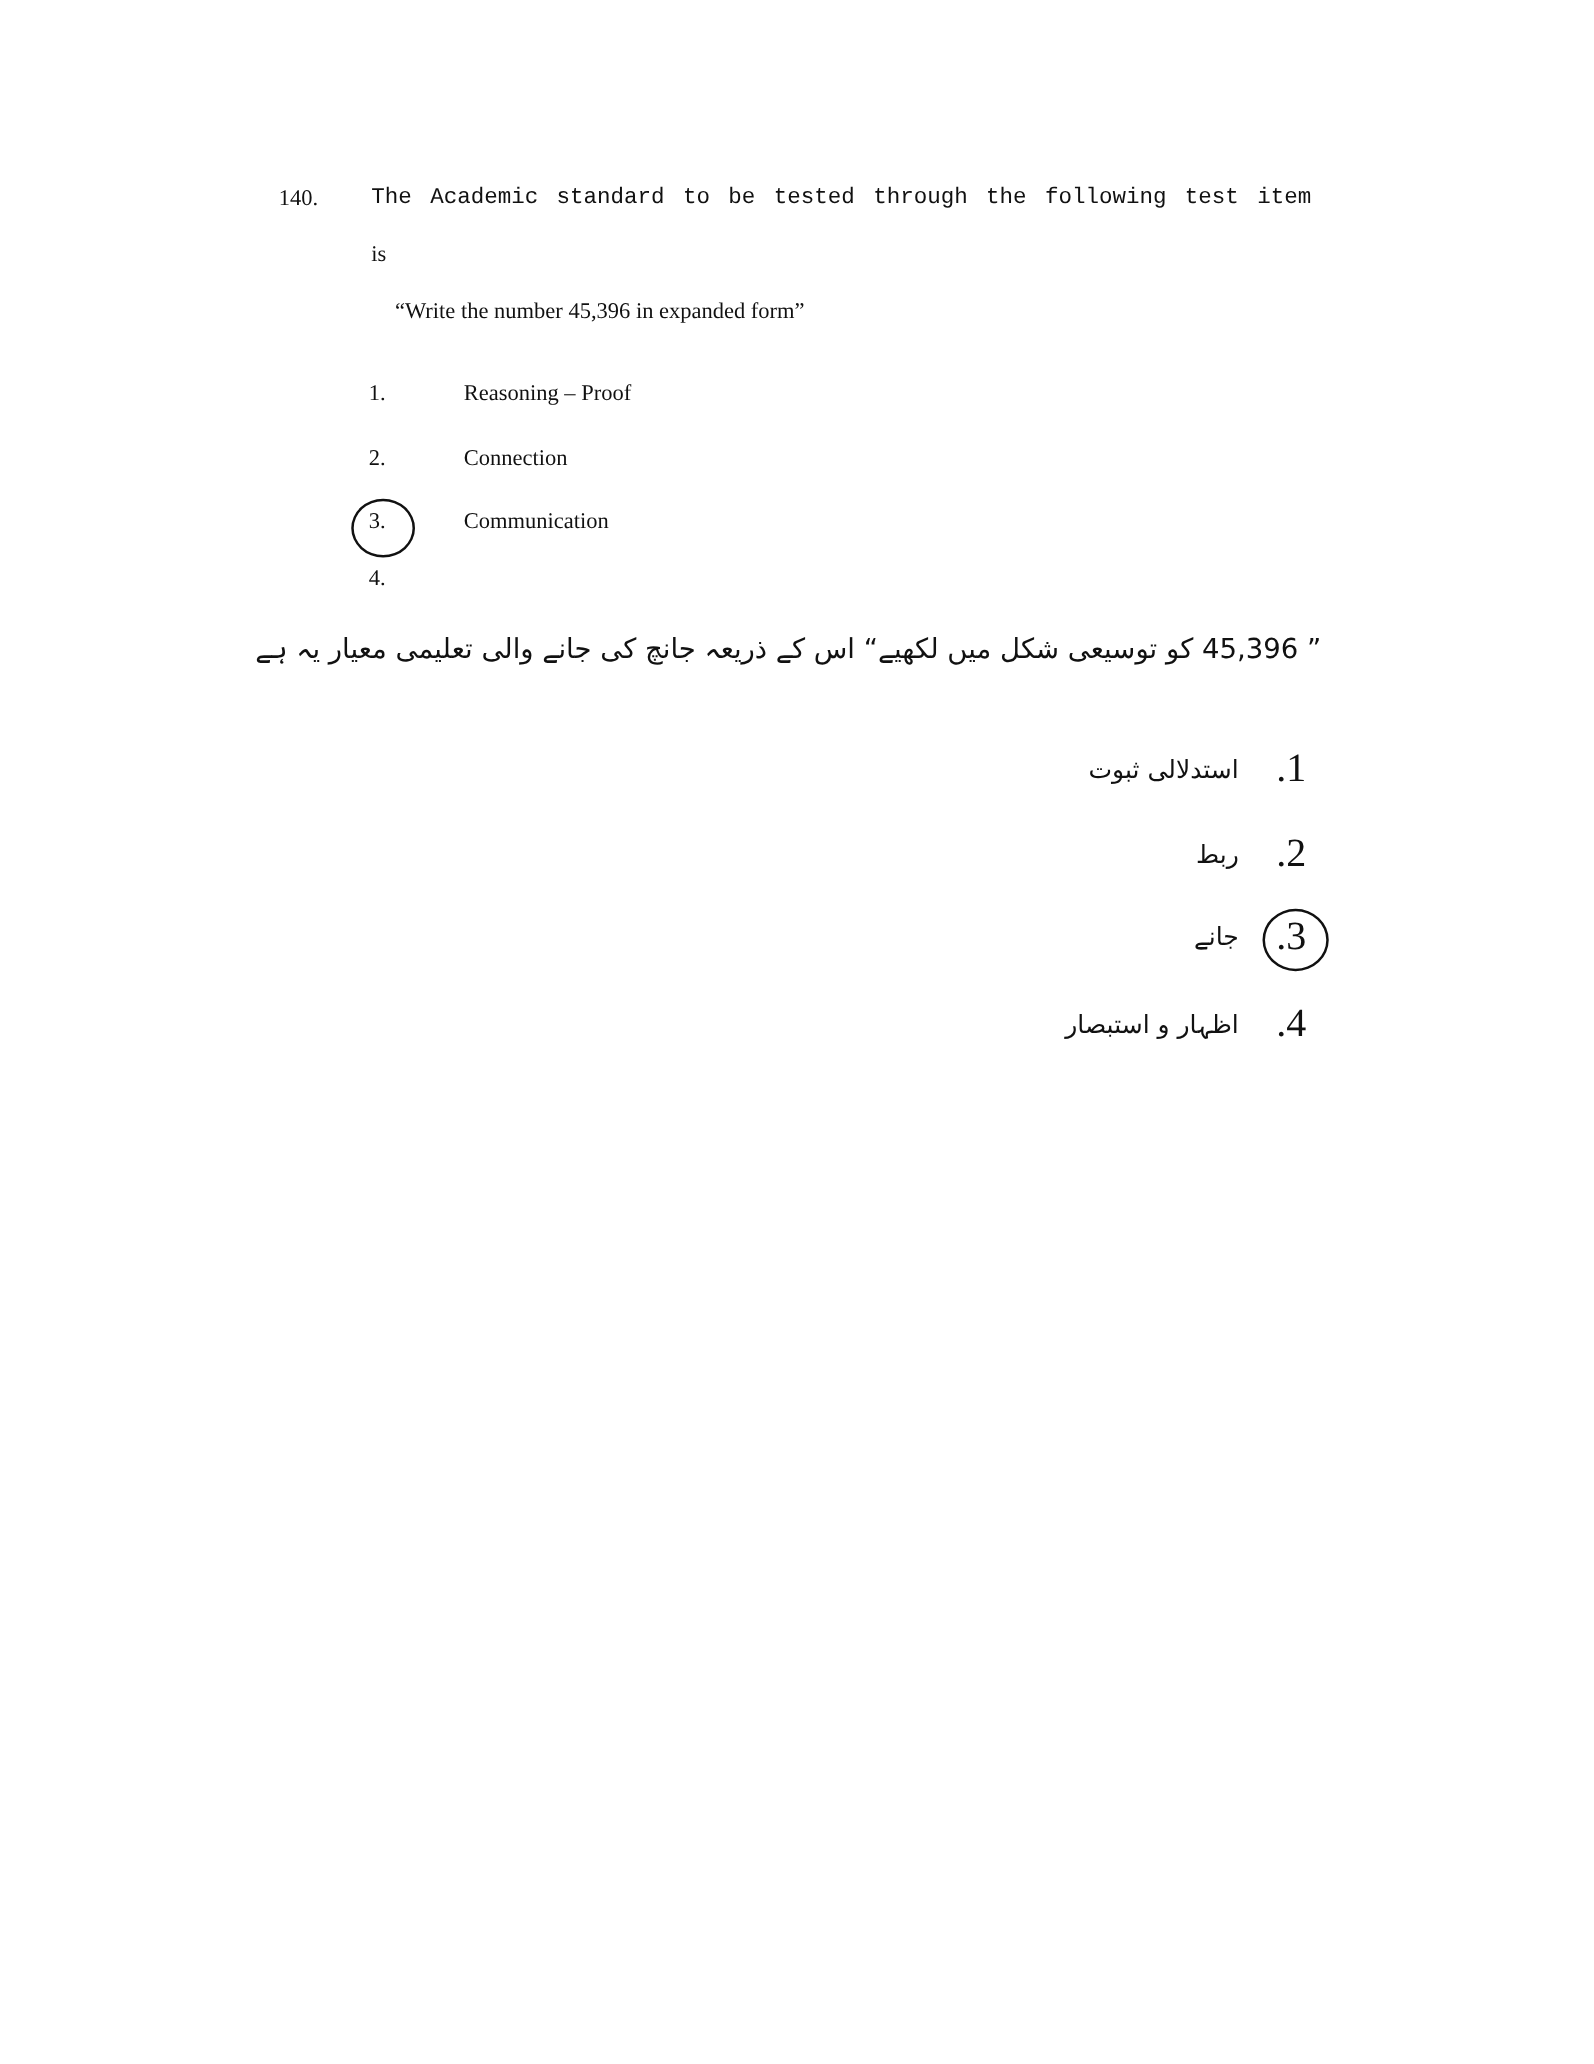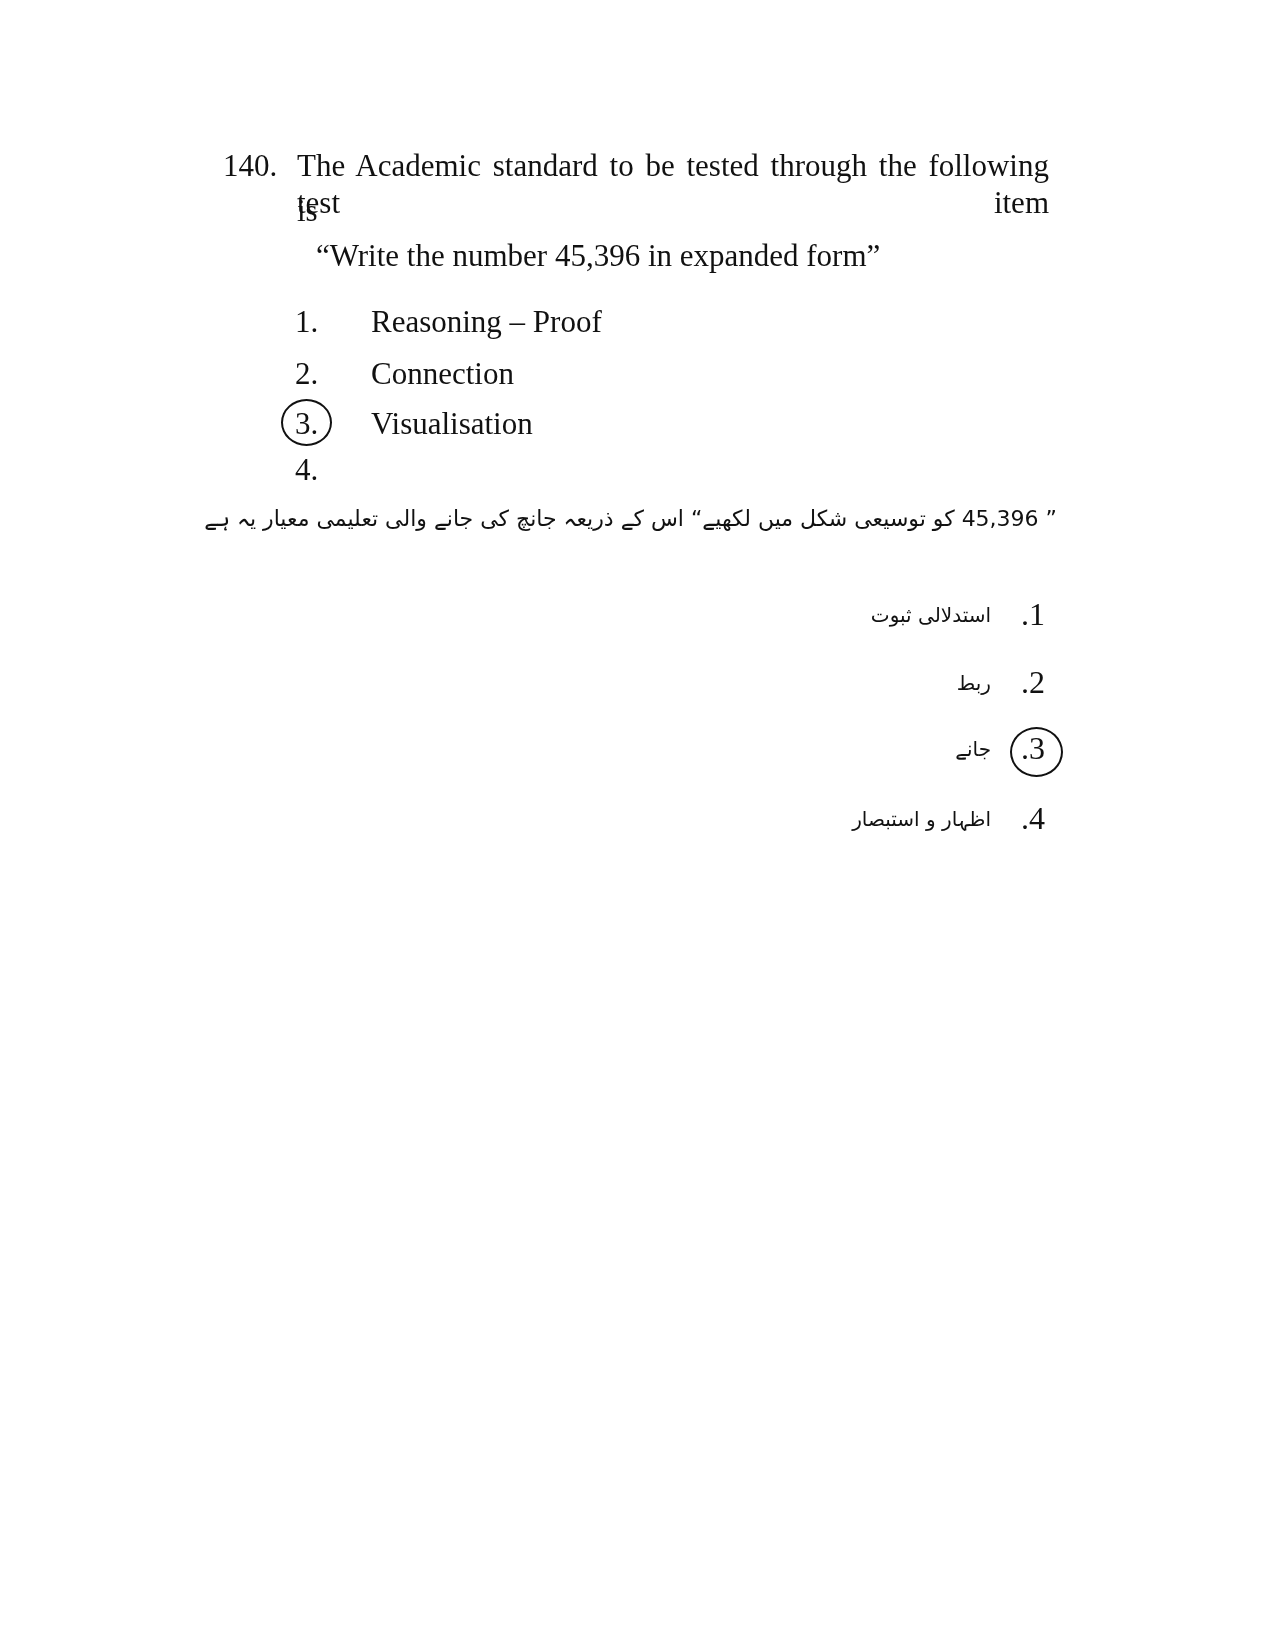--- a/index.html
+++ b/index.html
@@ -4,30 +4,31 @@
 <style>
   html,body{margin:0;padding:0;}
   body{
     width:1275px;height:1651px;
     background:#ffffff;
     position:relative;
     overflow:hidden;
   }
   .en{
     font-family:"Liberation Serif", serif;
-    font-size:31px;
+    font-size:18px;
     color:#111111;
     line-height:1.18;
   }
   .abs{position:absolute;}
   .q-line1{
     width:752px;
     text-align:justify;
     text-align-last:justify;
     white-space:normal;
+    font-family:Liberation Mono, monospace;
   }
   .opt-row{
     display:flex;
     align-items:baseline;
   }
   .opt-num{flex:0 0 76px;}
   .opt-label{flex:0 0 auto; white-space:nowrap;}
   .answer-circle{
     border:2.5px solid #111111;
     border-radius:50%;
@@ -80,21 +81,21 @@
   <span class="opt-label">Reasoning – Proof</span>
 </div>
 
 <div class="en abs opt-row" style="left:295px; top:356px;">
   <span class="opt-num">2.</span>
   <span class="opt-label">Connection</span>
 </div>
 
 <div class="en abs opt-row" style="left:295px; top:406px;">
   <span class="opt-num">3.</span>
-  <span class="opt-label">Visualisation</span>
+  <span class="opt-label">Communication</span>
 </div>
 
 <div class="abs answer-circle" style="left:281px; top:399px; width:47px; height:43px;"></div>
 
 <div class="en abs opt-row" style="left:295px; top:452px;">
   <span class="opt-num">4.</span>
 </div>
 
 <div class="ur abs ur-question" style="right:218px; top:506px;">” 45,396 کو توسیعی شکل میں لکھیے“ اس کے ذریعہ جانچ کی جانے والی تعلیمی معیار یہ ہے</div>
 

